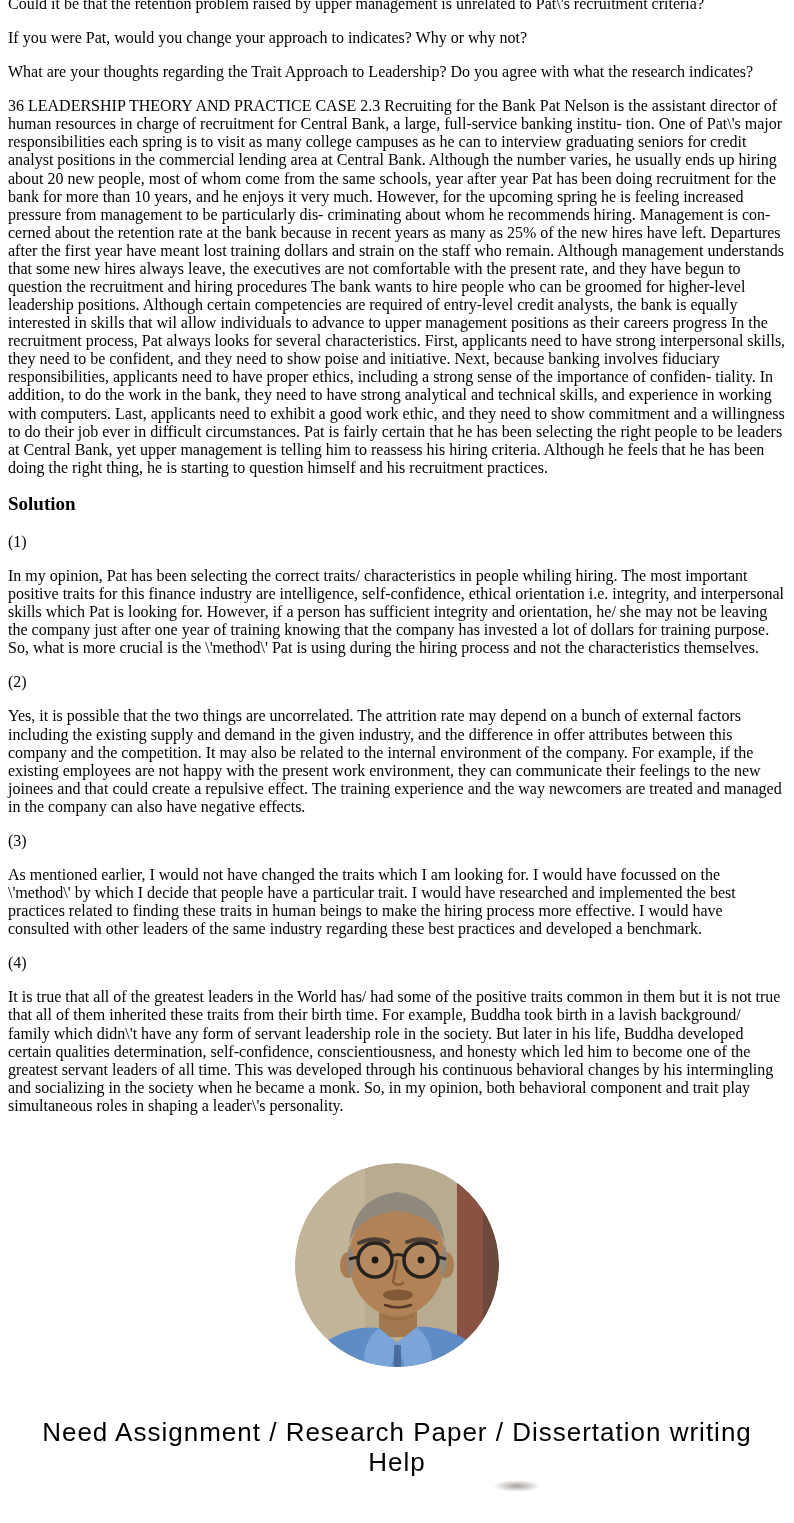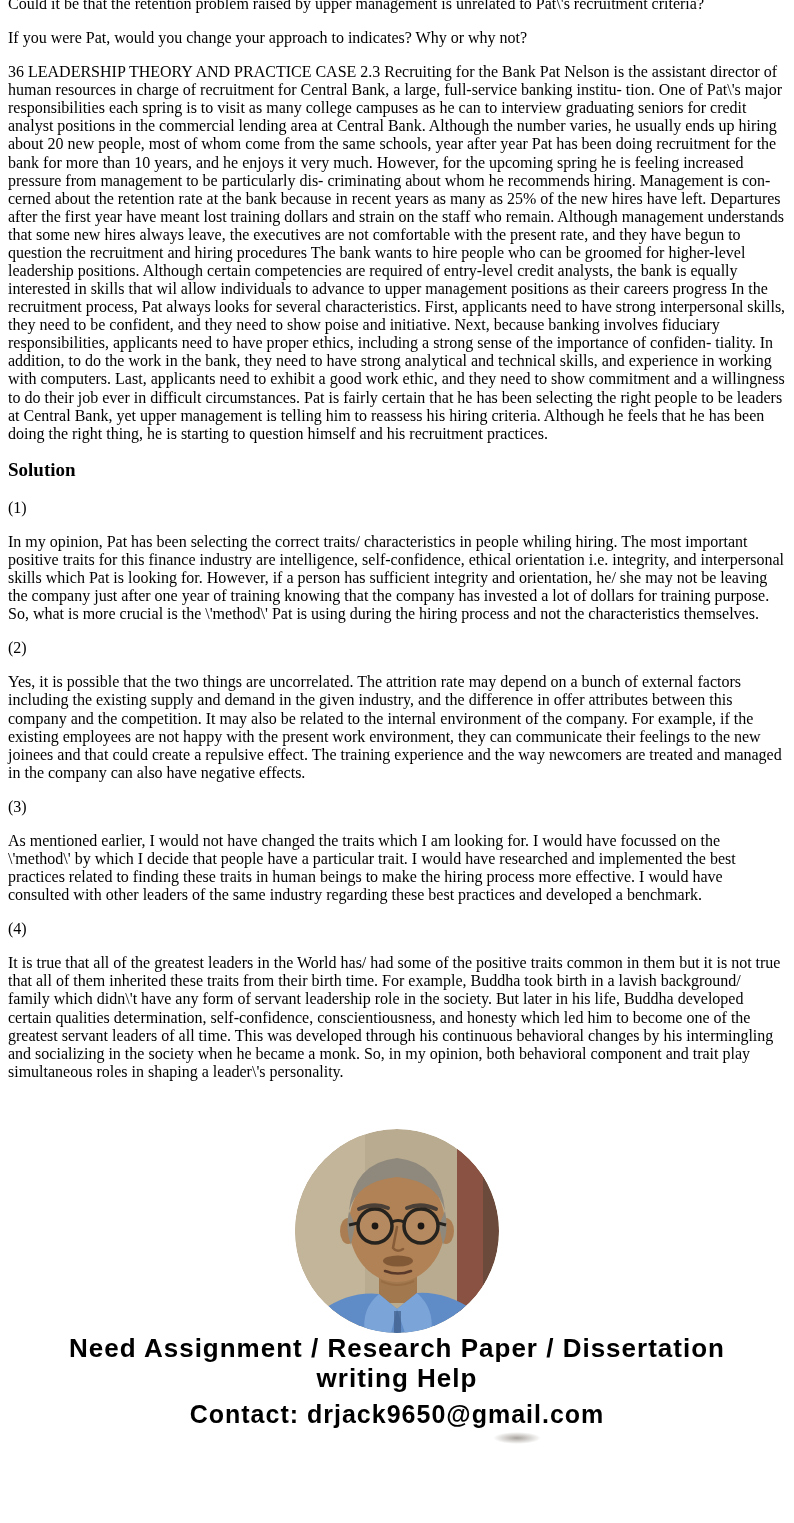--- a/index.html
+++ b/index.html
@@ -19,23 +19,24 @@
   .photo-wrap { text-align: center; margin-top: 48px; }
   .avatar {
     display: inline-block;
     width: 204px; height: 204px;
     border-radius: 50%;
     overflow: hidden;
     vertical-align: top;
   }
   .avatar svg { display: block; }
   .footer {
+    margin-top: 50px;
     text-align: center;
     font-family: "Liberation Sans", "DejaVu Sans", sans-serif;
-    font-weight: bold;
+    font-weight: normal;
     color: #000000;
   }
   .footer-title {
     font-size: 26px;
     line-height: 1.16;
     letter-spacing: 1px;
     max-width: 748px;
     margin: 0 auto;
   }
   .footer-contact {
@@ -50,20 +51,21 @@
     background: radial-gradient(ellipse at center, rgba(95,85,75,0.55), rgba(95,85,75,0) 70%);
   }
 </style>
 </head>
 <body>
 
 <div class="page">
 
   <p class="first">Could it be that the retention problem raised by upper management is unrelated to Pat\'s recruitment criteria?</p>
   <p>If you were Pat, would you change your approach to indicates? Why or why not?</p>
+  <p>What are your thoughts regarding the Trait Approach to Leadership? Do you agree with what the research indicates?</p>
 
   <p>36 LEADERSHIP THEORY AND PRACTICE CASE 2.3 Recruiting for the Bank Pat Nelson is the assistant director of human resources in charge of recruitment for Central Bank, a large, full-service banking institu- tion. One of Pat\'s major responsibilities each spring is to visit as many college campuses as he can to interview graduating seniors for credit analyst positions in the commercial lending area at Central Bank. Although the number varies, he usually ends up hiring about 20 new people, most of whom come from the same schools, year after year Pat has been doing recruitment for the bank for more than 10 years, and he enjoys it very much. However, for the upcoming spring he is feeling increased pressure from management to be particularly dis- criminating about whom he recommends hiring. Management is con- cerned about the retention rate at the bank because in recent years as many as 25% of the new hires have left. Departures after the first year have meant lost training dollars and strain on the staff who remain. Although management understands that some new hires always leave, the executives are not comfortable with the present rate, and they have begun to question the recruitment and hiring procedures The bank wants to hire people who can be groomed for higher-level leadership positions. Although certain competencies are required of entry-level credit analysts, the bank is equally interested in skills that wil allow individuals to advance to upper management positions as their careers progress In the recruitment process, Pat always looks for several characteristics. First, applicants need to have strong interpersonal skills, they need to be confident, and they need to show poise and initiative. Next, because banking involves fiduciary responsibilities, applicants need to have proper ethics, including a strong sense of the importance of confiden- tiality. In addition, to do the work in the bank, they need to have strong analytical and technical skills, and experience in working with computers. Last, applicants need to exhibit a good work ethic, and they need to show commitment and a willingness to do their job ever in difficult circumstances. Pat is fairly certain that he has been selecting the right people to be leaders at Central Bank, yet upper management is telling him to reassess his hiring criteria. Although he feels that he has been doing the right thing, he is starting to question himself and his recruitment practices.</p>
 
   <h3 class="solution">Solution</h3>
 
   <p class="answer-number">(1)</p>
   <p>In my opinion, Pat has been selecting the correct traits/ characteristics in people whiling hiring. The most important positive traits for this finance industry are intelligence, self-confidence, ethical orientation i.e. integrity, and interpersonal skills which Pat is looking for. However, if a person has sufficient integrity and orientation, he/ she may not be leaving the company just after one year of training knowing that the company has invested a lot of dollars for training purpose. So, what is more crucial is the \'method\' Pat is using during the hiring process and not the characteristics themselves.</p>
 
   <p class="answer-number">(2)</p>
   <p>Yes, it is possible that the two things are uncorrelated. The attrition rate may depend on a bunch of external factors including the existing supply and demand in the given industry, and the difference in offer attributes between this company and the competition. It may also be related to the internal environment of the company. For example, if the existing employees are not happy with the present work environment, they can communicate their feelings to the new joinees and that could create a repulsive effect. The training experience and the way newcomers are treated and managed in the company can also have negative effects.</p>
@@ -125,18 +127,17 @@
           <path d="M90,142 Q103,147 116,142" stroke="#59392a" stroke-width="2.5" fill="none" stroke-linecap="round"></path>
 
           <path d="M86,152 Q102,160 119,152" stroke="#94683e" stroke-width="2" fill="none" opacity="0.7"></path>
         </g>
       </svg>
     </div>
   </div>
 
   <div class="footer">
     <div class="footer-title">Need Assignment / Research Paper / Dissertation writing Help</div>
-    <div class="footer-contact">Contact: drjack9650@gmail.com</div>
   </div>
 
   <div class="smudge"></div>
 
 </div>
 
 </body></html>

